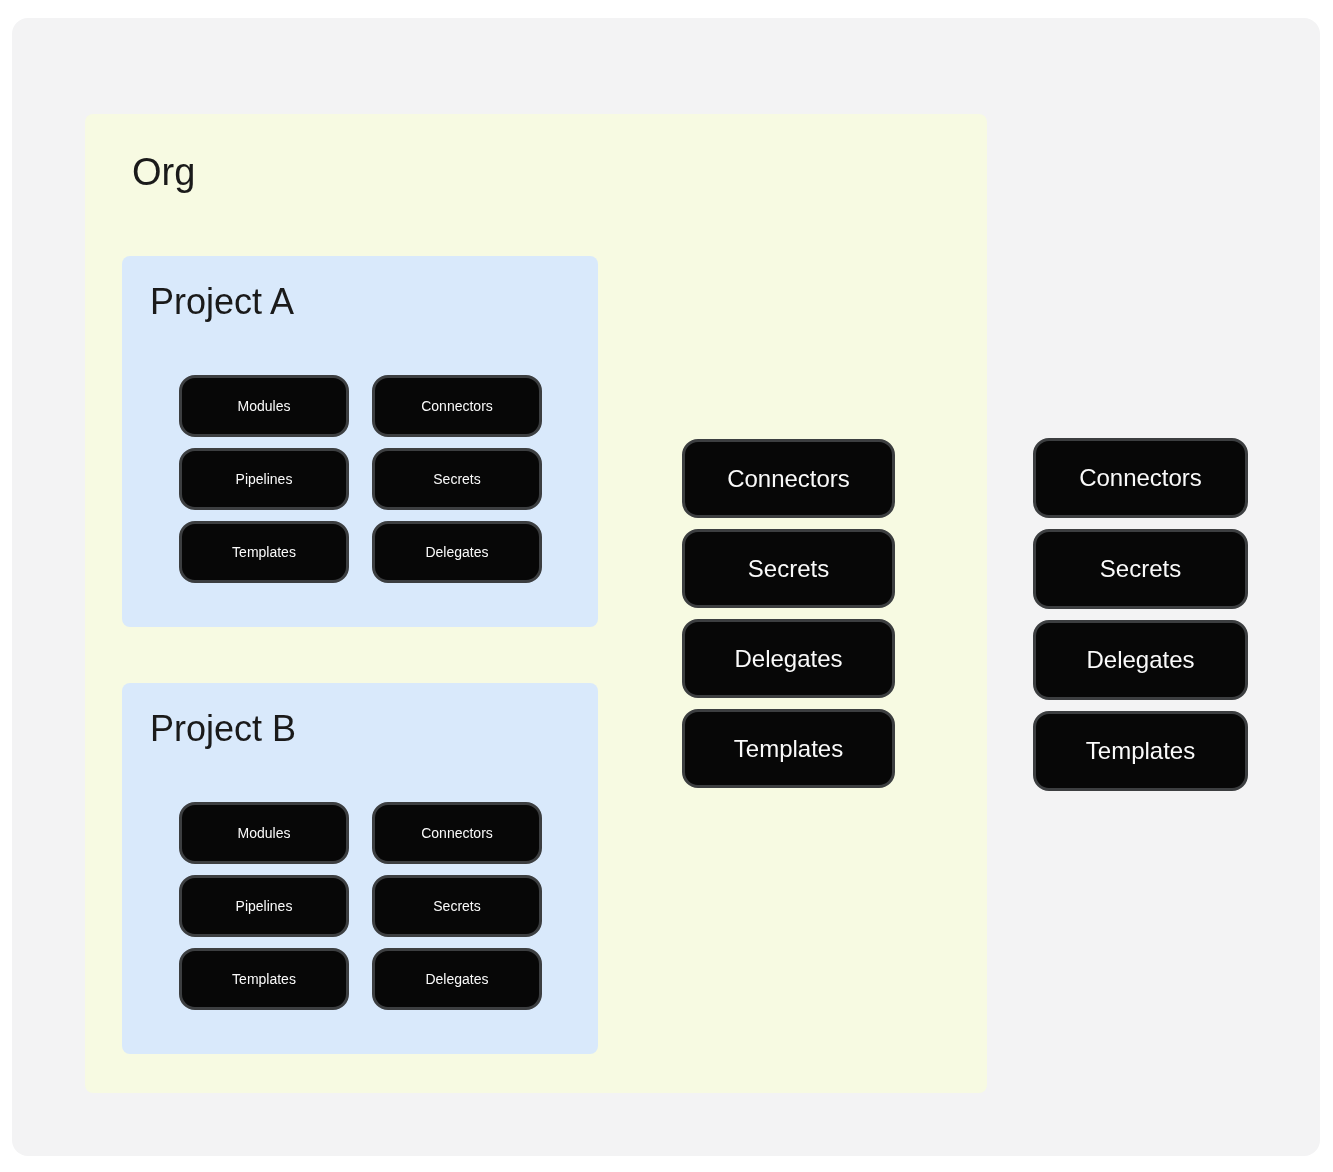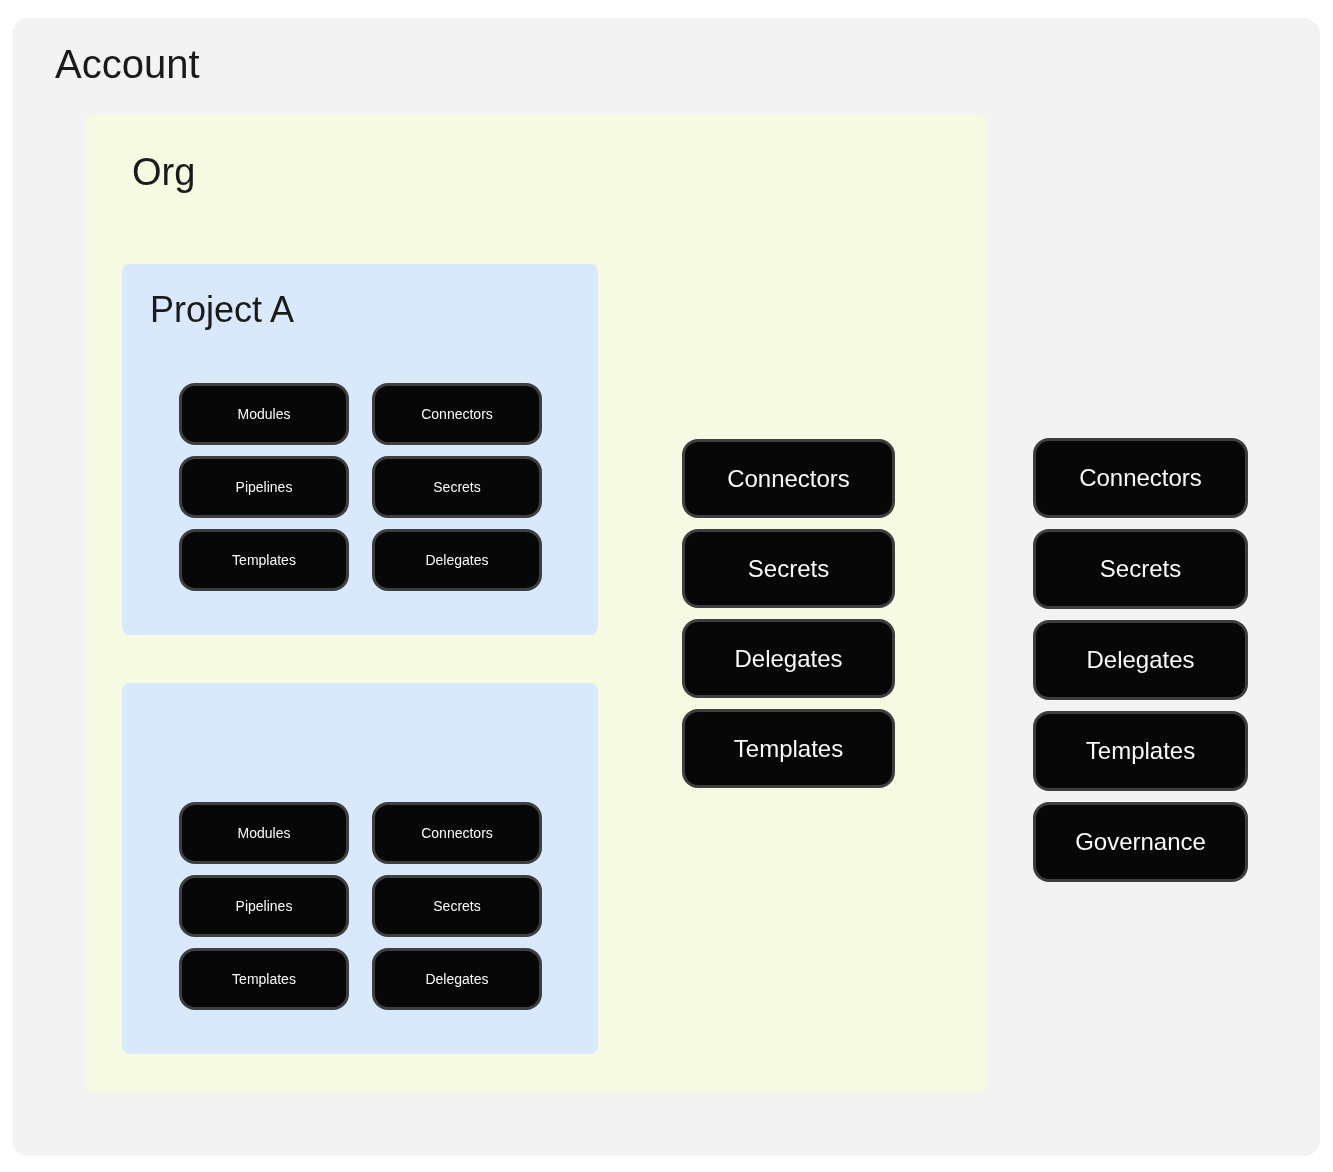--- a/index.html
+++ b/index.html
@@ -9,21 +9,21 @@
   .account-box{position:absolute;left:12px;top:18px;width:1308px;height:1138px;
     background:var(--account-bg,#f3f3f4);border-radius:16px;}
   .account-title{position:absolute;left:43px;top:22px;font-size:40px;line-height:1.2;}
 
   .org-box{position:absolute;left:73px;top:96px;width:902px;height:979px;
     background:var(--org-bg,#f7fae2);border-radius:8px;}
   .org-title{position:absolute;left:47px;top:36px;font-size:38px;line-height:1.2;}
 
   .project-box{position:absolute;left:37px;width:476px;height:371px;
     background:var(--project-bg,#d9e9fb);border-radius:8px;}
-  .project-a{top:142px;margin-top:8px;}
+  .project-a{top:142px;}
   .project-b{top:569px;}
   .project-title{position:absolute;left:28px;top:24px;font-size:36px;line-height:1.2;}
 
   .pill{background:var(--pill-bg,#070707);border:3px solid var(--pill-border,#3c3e40);
     border-radius:16px;color:var(--pill-text,#fafafa);display:flex;align-items:center;
     justify-content:center;box-sizing:border-box;text-align:center;}
   .pill-sm{width:170px;height:62px;font-size:14px;}
   .pill-lg{width:213px;height:79px;font-size:24px;}
 
   .pill-grid{position:absolute;left:57px;top:119px;display:grid;
@@ -34,38 +34,38 @@
 
   .account-pill-column{position:absolute;left:1021px;top:420px;display:flex;
     flex-direction:column;gap:11px;}
   .account-pill-column .pill-lg{width:215px;height:80px;}
 </style>
 </head>
 <body>
 
 <div class="stage">
   <div class="account-box">
-    <div class="account-title">Account</div>
 
     <div class="org-box">
       <div class="org-title">Org</div>
 
       <div class="project-box project-a">
         <div class="project-title">Project A</div>
         <div class="pill-grid">
           <div class="pill pill-sm">Modules</div>
           <div class="pill pill-sm">Connectors</div>
           <div class="pill pill-sm">Pipelines</div>
           <div class="pill pill-sm">Secrets</div>
           <div class="pill pill-sm">Templates</div>
           <div class="pill pill-sm">Delegates</div>
         </div>
       </div>
 
       <div class="project-box project-b">
+        <div class="project-title">Project B</div>
         <div class="pill-grid">
           <div class="pill pill-sm">Modules</div>
           <div class="pill pill-sm">Connectors</div>
           <div class="pill pill-sm">Pipelines</div>
           <div class="pill pill-sm">Secrets</div>
           <div class="pill pill-sm">Templates</div>
           <div class="pill pill-sm">Delegates</div>
         </div>
       </div>
 
@@ -75,16 +75,15 @@
         <div class="pill pill-lg">Delegates</div>
         <div class="pill pill-lg">Templates</div>
       </div>
     </div>
 
     <div class="account-pill-column">
       <div class="pill pill-lg">Connectors</div>
       <div class="pill pill-lg">Secrets</div>
       <div class="pill pill-lg">Delegates</div>
       <div class="pill pill-lg">Templates</div>
-      <div class="pill pill-lg">Governance</div>
     </div>
   </div>
 </div>
 
 </body></html>

